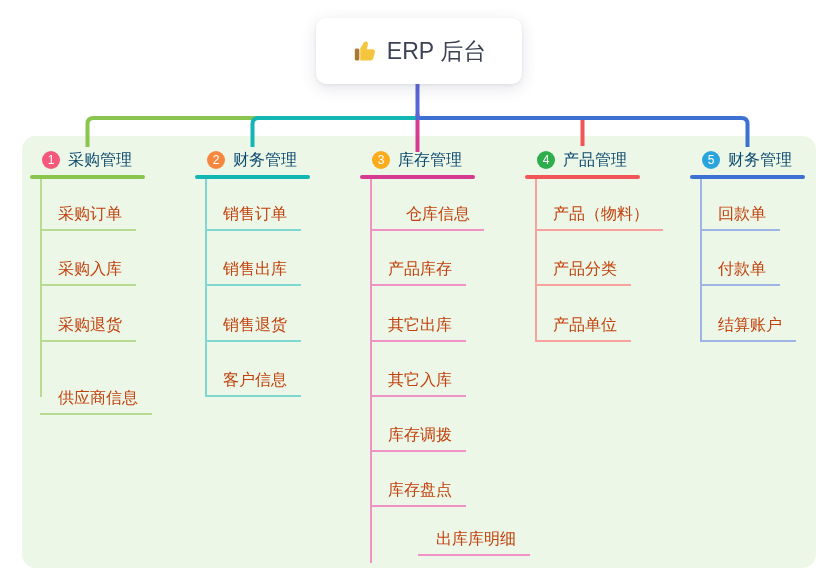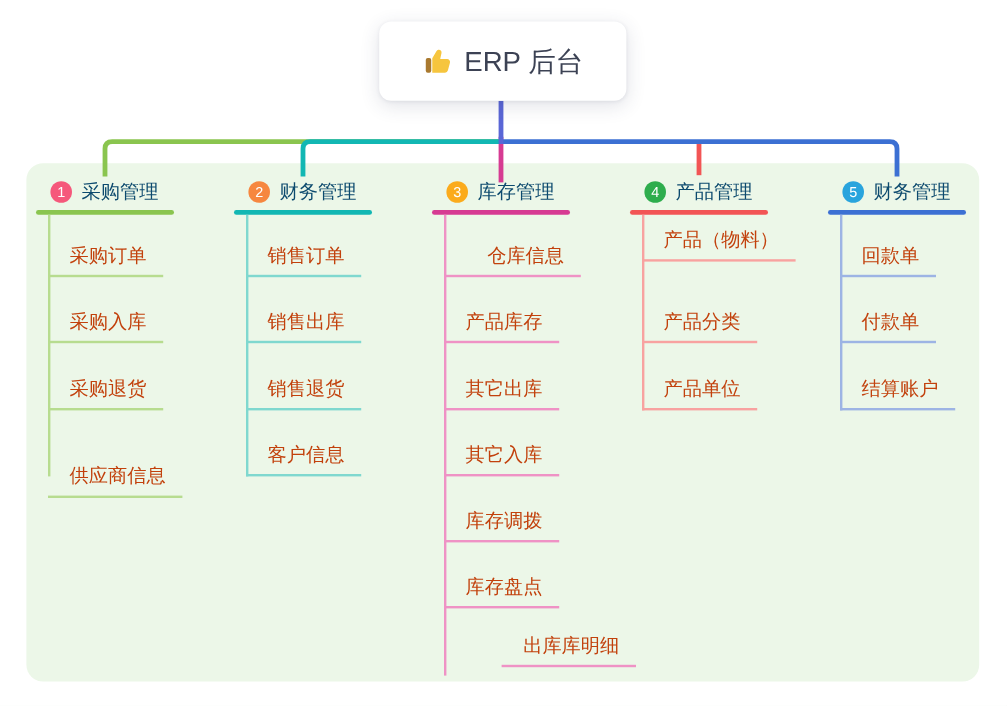--- a/index.html
+++ b/index.html
@@ -106,21 +106,21 @@
       <div class="child" style="top: 331.25px; border-bottom-color: rgb(239, 146, 197);">库存盘点</div>
       <div class="child" style="top: 380px; border-bottom-color: rgb(239, 146, 197); margin-left: 48px;">出库库明细</div>
     </div>
     <div class="branch" style="left: 525px; top: 148px;">
       <div class="branch-head">
         <span class="badge" style="background: rgb(46, 173, 77);">4</span>
         <span class="branch-label">产品管理</span>
       </div>
       <div class="branch-underline" style="background: rgb(242, 85, 85);"></div>
       <div class="stem" style="top: 31px; height: 162.5px; background: rgb(248, 162, 160);"></div>
-      <div class="child" style="top: 42px; border-bottom-color: rgb(248, 162, 160);">产品（物料）</div>
+      <div class="child" style="top: 55px; border-bottom-color: rgb(248, 162, 160);">产品（物料）</div>
       <div class="child" style="top: 110.25px; border-bottom-color: rgb(248, 162, 160);">产品分类</div>
       <div class="child" style="top: 165.5px; border-bottom-color: rgb(248, 162, 160);">产品单位</div>
     </div>
     <div class="branch" style="left: 690px; top: 148px;">
       <div class="branch-head">
         <span class="badge" style="background: rgb(41, 164, 221);">5</span>
         <span class="branch-label">财务管理</span>
       </div>
       <div class="branch-underline" style="background: rgb(60, 112, 211);"></div>
       <div class="stem" style="top: 31px; height: 162.5px; background: rgb(157, 180, 228);"></div>

